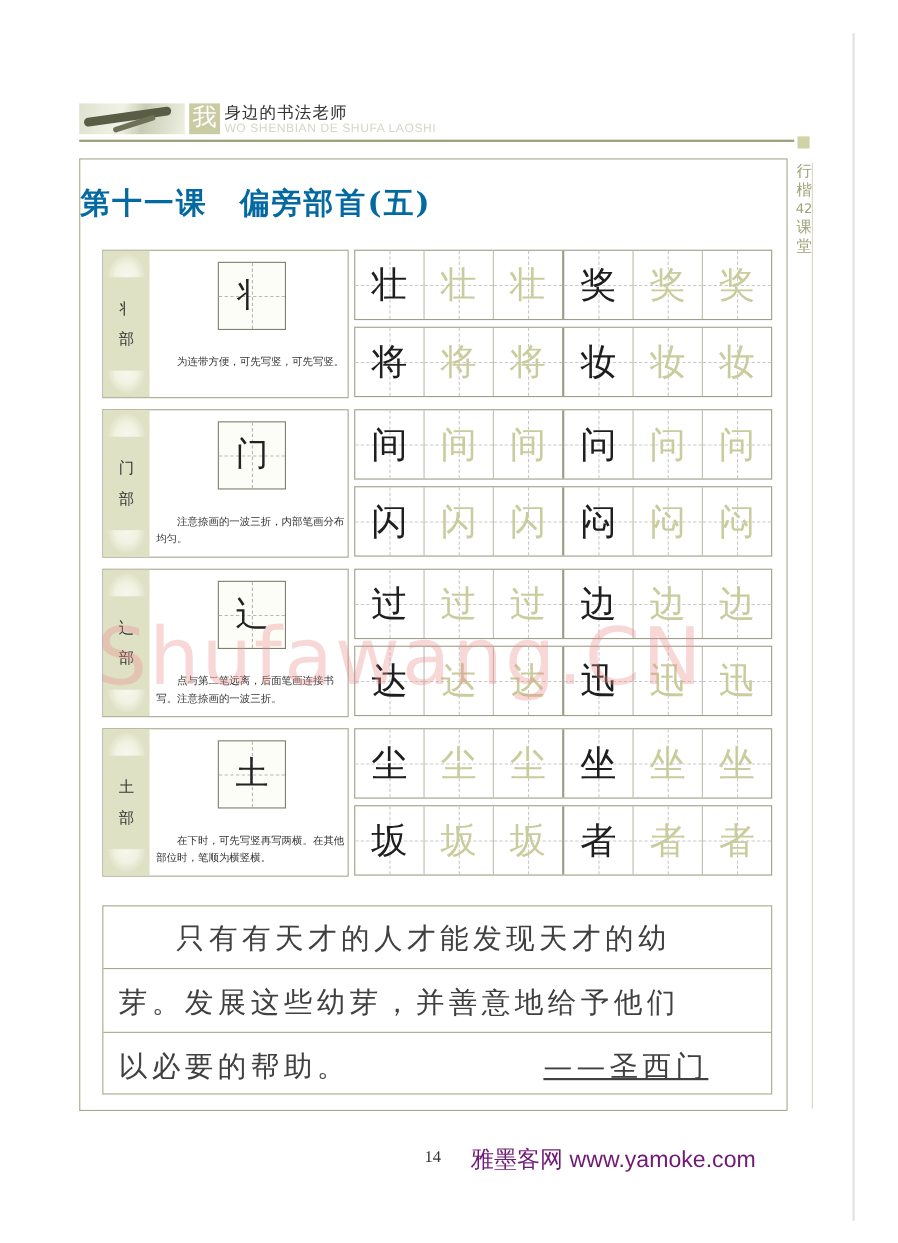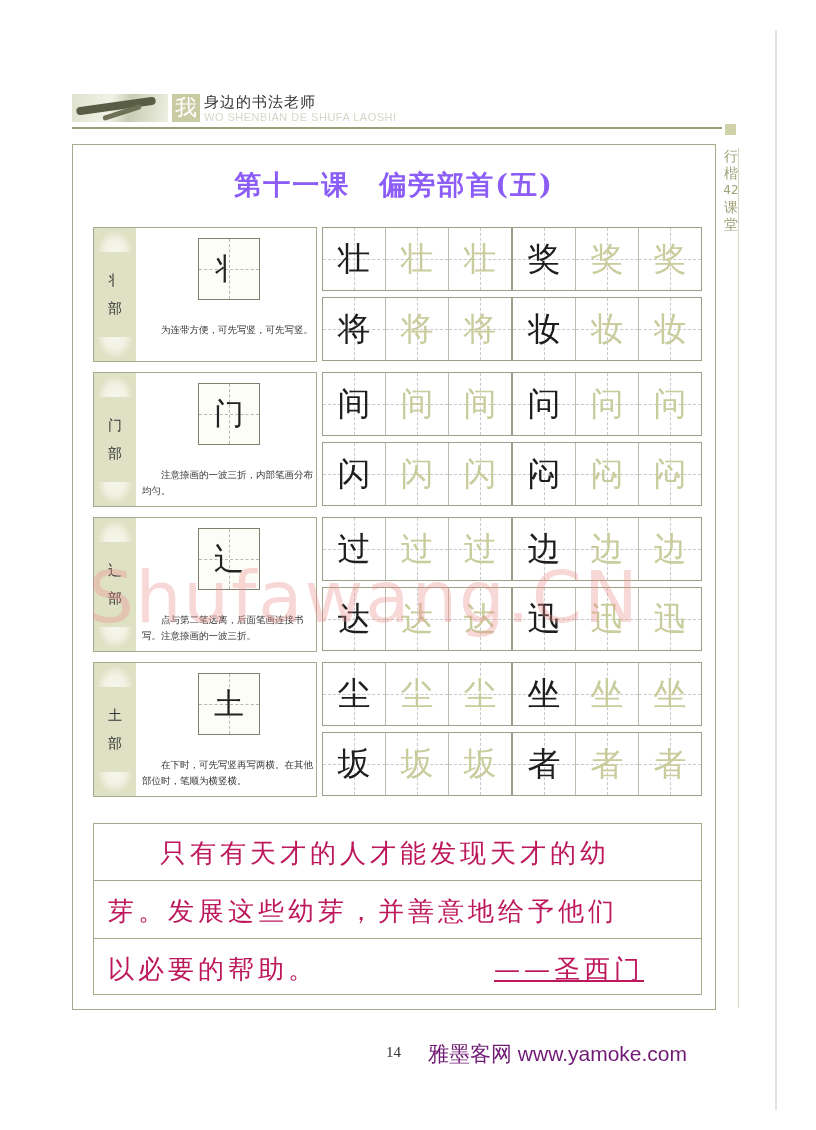--- a/index.html
+++ b/index.html
@@ -15,21 +15,21 @@
   .header-title { position:absolute; left:132px; top:3px; font-size:15px; color:#333; letter-spacing:1px; }
   .header-sub { position:absolute; left:132px; top:21px; font-size:11px; color:#d6d6c8; letter-spacing:0.5px; font-family:"Liberation Sans", sans-serif; }
   .header-rule { position:absolute; left:0; top:37px; width:650px; height:2px; background:#9a9d78; }
   .header-sq { position:absolute; left:725px; top:124px; width:11px; height:11px; background:#d0d3a8; }
 
   .side-label { position:absolute; left:722px; top:148px; width:18px; color:#9fa178; font-size:14px; line-height:17px; text-align:center; }
   .side-rule { position:absolute; left:738px; top:148px; width:1px; height:860px; background:#d6d6c2; }
 
   
   .frame { position:absolute; left:72px; top:144px; width:644px; height:866px; border:1px solid #a7a98b; box-sizing:border-box; }
-  .lesson-title { position:absolute; left:0; width:100%; top:22px; text-align:center; font-size:27px; color:#8b5cf6; font-family:"DejaVu Serif", serif; font-weight:bold; letter-spacing:2px; }
+  .lesson-title { position:absolute; left:0; width:100%; top:22px; font-size:27px; color:#0369a1; font-family:"DejaVu Serif", serif; font-weight:bold; letter-spacing:2px; }
 
   .section { position:absolute; left:20px; width:609px; height:135px; }
   .info { position:absolute; left:0; top:0; width:224px; height:135px; border:1px solid #a6a98c; box-sizing:border-box; background:#fff; }
   .tab { position:absolute; left:0; top:0; width:42px; height:133px; background:#dfe1c5; }
   .tab .orn { position:absolute; left:3px; width:36px; height:22px; background:radial-gradient(ellipse at 50% 100%, #f7f8ee 0%, #f1f2e2 40%, transparent 70%); }
   .tab .orn.top { top:2px; }
   .tab .orn.bot { bottom:2px; transform:scaleY(-1); }
   .tab .rad { position:absolute; left:0; width:42px; top:44px; text-align:center; font-size:14px; color:#333; }
   .tab .bu { position:absolute; left:0; width:42px; top:72px; text-align:center; font-size:14px; color:#333; }
   .model { position:absolute; left:104px; top:10px; width:62px; height:62px; border:1px solid #7f7f6c; box-sizing:border-box; background:#fdfdf8; }
@@ -46,21 +46,21 @@
   .cell:last-child { border-right:none; }
   .cell.sep { border-right:2px solid #9d9f88; }
   .cell .vx { position:absolute; left:50%; top:0; height:100%; border-left:1px dashed #c9c9c9; }
   .cell .hz { position:absolute; top:50%; left:0; width:100%; border-top:1px dashed #c9c9c9; }
   .cell .ch { position:absolute; left:0; top:0; width:100%; height:100%; text-align:center; line-height:62px; font-size:33px; font-family:"DejaVu Serif", serif; }
   .ch.dark { color:#1e1e1e; }
   .ch.light { color:#c9cc9c; }
 
   .quote { position:absolute; left:20px; top:678px; width:609px; height:172px; border:1px solid #a7a98b; box-sizing:border-box; }
   .qline { position:absolute; left:0; width:100%; height:1px; background:#a7a98b; }
-  .qtext { position:absolute; left:14px; font-size:26px; color:#be185d; font-family:"DejaVu Serif", serif; letter-spacing:4px; white-space:nowrap; }
+  .qtext { position:absolute; left:14px; font-size:26px; color:#404040; font-family:"DejaVu Serif", serif; letter-spacing:4px; white-space:nowrap; }
 
   .watermark { position:absolute; left:88px; top:555px; font-size:72px; color:rgba(236,140,140,0.35); font-family:"DejaVu Sans", sans-serif; letter-spacing:2px; pointer-events:none; }
 
   .footer-num { position:absolute; left:386px; top:1044px; font-size:15px; color:#333; font-family:"Liberation Serif", serif;text-align:right; }
   .footer-site { position:absolute; left:428px; top:1040px; font-size:21px; color:#701a75; font-family:Liberation Sans, sans-serif; }
 </style>
 </head>
 <body>
 
 <div class="page-edge"></div>

